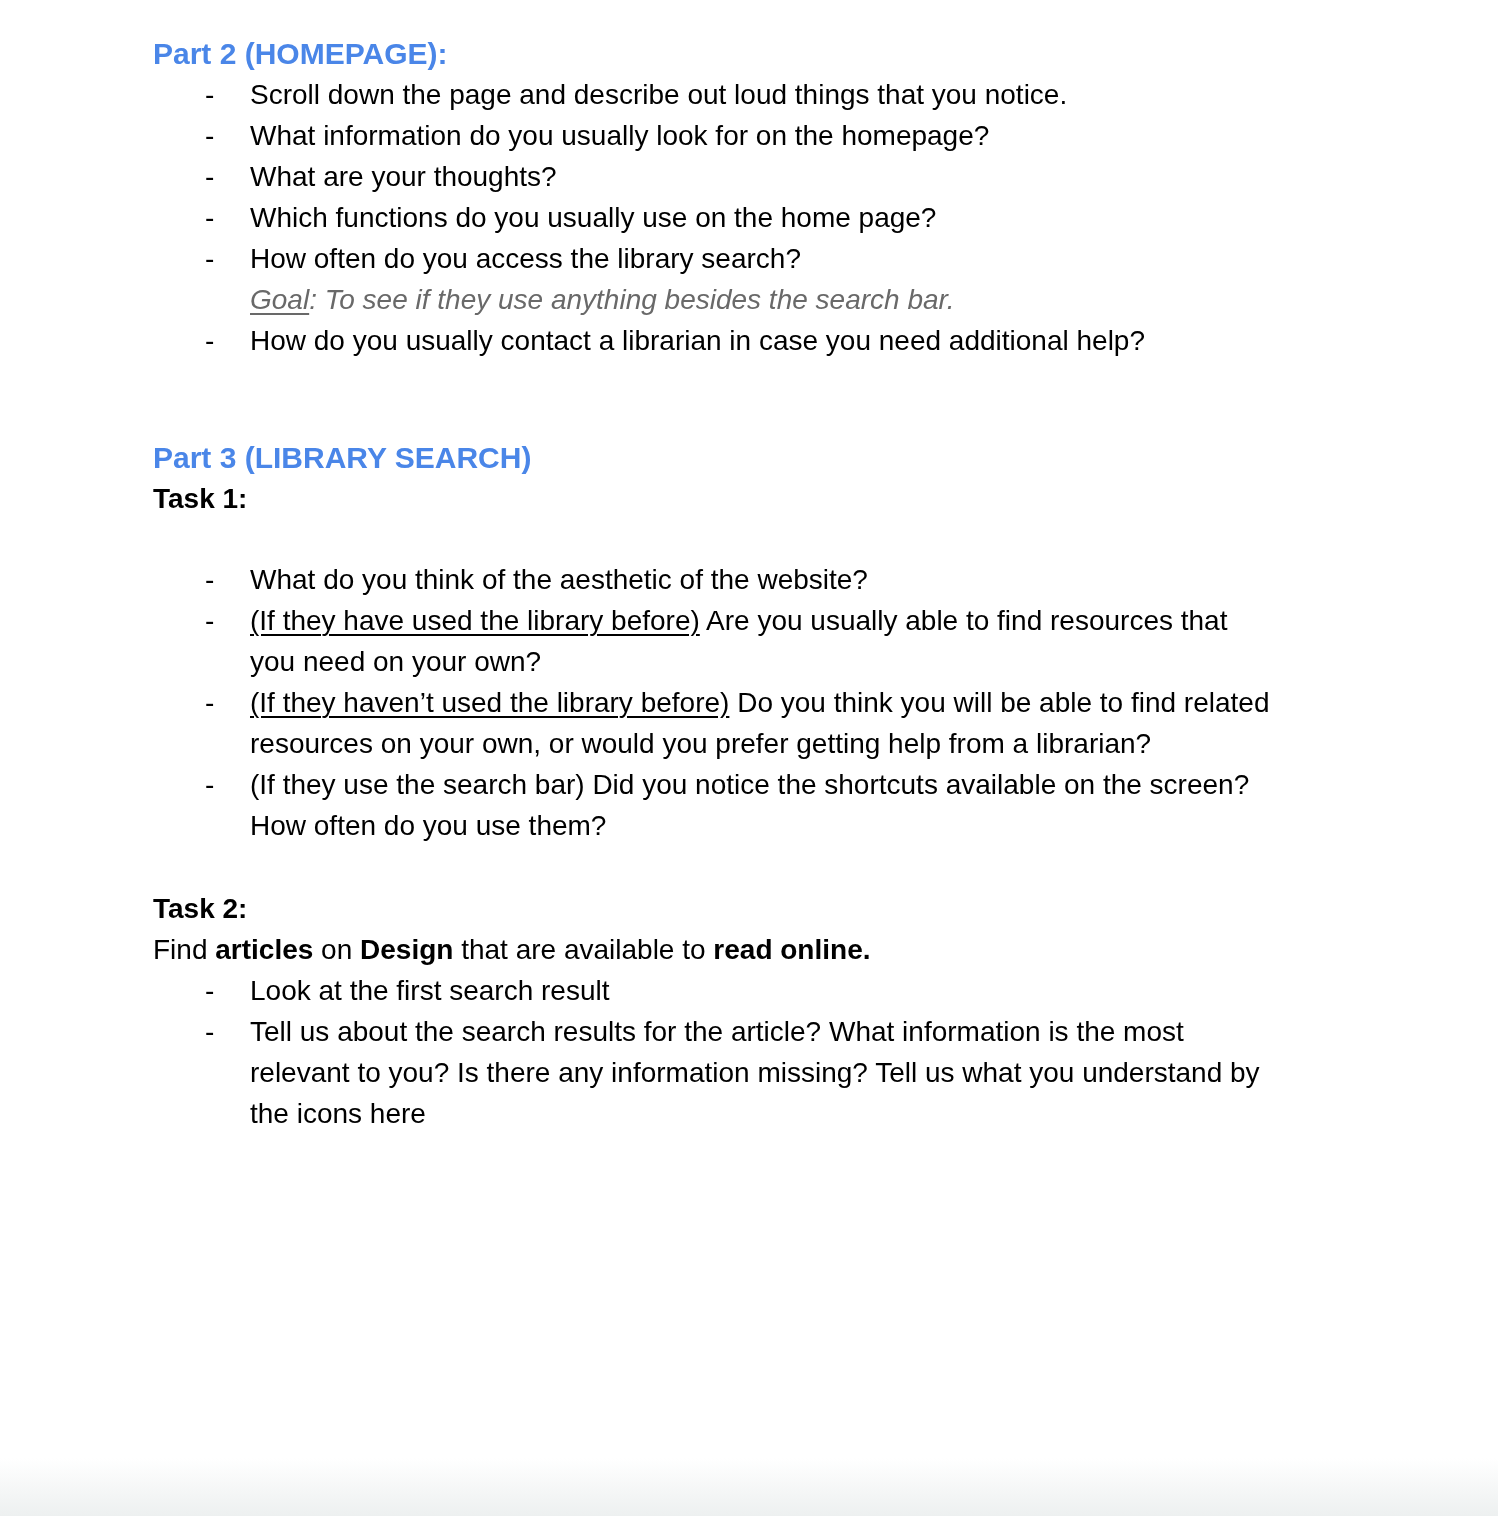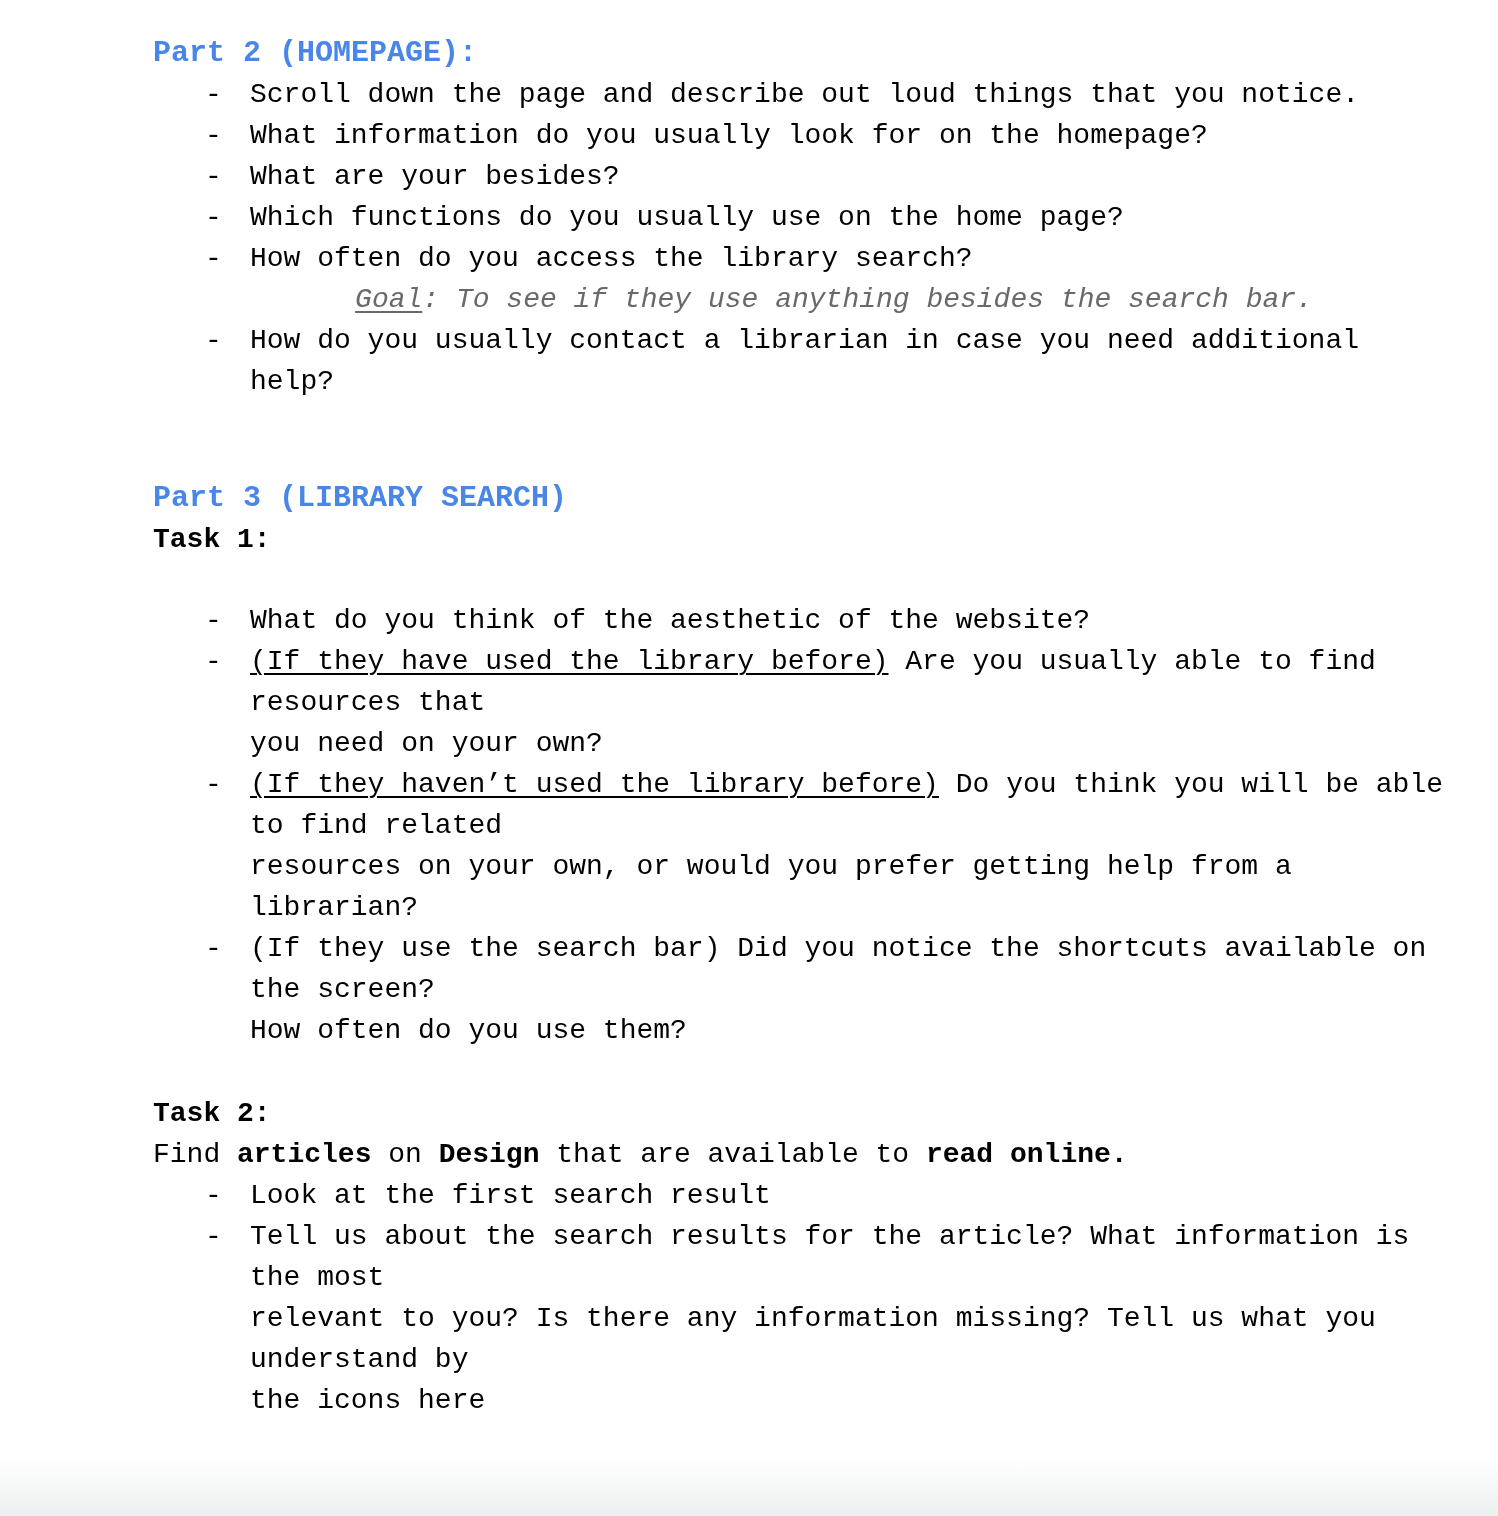--- a/index.html
+++ b/index.html
@@ -1,33 +1,33 @@
 <!DOCTYPE html>
 <html style="--page-bg: #ffffff; --text-black: #000000; --heading-blue: #4a86e8; --goal-gray: #696969; --squiggle-blue: #6d9eeb; --bottom-fade: #edf0f0;"><head>
 <meta charset="utf-8">
 <style>
   html,body{margin:0;padding:0;background:#ffffff;}
   .page{
     position:relative;
     width:1498px;height:1516px;
     overflow:hidden;
     background:var(--page-bg,#ffffff);
-    font-family:Liberation Mono, monospace;
+    font-family:Liberation Sans, sans-serif;
     font-size:28px;line-height:41px;
     color:var(--text-black,#000000);
   }
   .doc{padding:33px 55px 0 153px;}
   .blk span{white-space:pre-wrap;}
   .heading{color:var(--heading-blue,#4a86e8);font-weight:700;font-size:30px;}
   .para{}
   .bullet{display:flex;margin-left:52px;}
   .marker{flex:none;width:45px;}
   .btext{flex:1;}
   .goal,.goal_indent{font-style:italic;color:var(--goal-gray,#696969);}
-  .goal_indent{margin-left:72px;text-align:center;}
+  .goal_indent{margin-left:97px;}
   .b{font-weight:700;}
   .u{text-decoration:underline;text-decoration-thickness:2px;text-underline-offset:4px;}
   .sq{
     text-decoration:underline;
     text-decoration-style:wavy;
     text-decoration-color:var(--squiggle-blue,#6d9eeb);
     text-decoration-thickness:2px;
     text-underline-offset:6px;
     cursor:pointer;
   }
@@ -47,21 +47,21 @@
       <div class="blk bullet">
         <span class="marker">-</span>
         <span class="btext"><span>Scroll down the page and describe out loud things that you notice.</span></span>
       </div>
       <div class="blk bullet">
         <span class="marker">-</span>
         <span class="btext"><span>What information do you usually look for on the homepage?</span></span>
       </div>
       <div class="blk bullet">
         <span class="marker">-</span>
-        <span class="btext"><span>What are your besides?</span></span>
+        <span class="btext"><span>What are your thoughts?</span></span>
       </div>
       <div class="blk bullet">
         <span class="marker">-</span>
         <span class="btext"><span>Which functions do you usually use on the home page?</span></span>
       </div>
       <div class="blk bullet">
         <span class="marker">-</span>
         <span class="btext"><span>How often do you access the library search?</span></span>
       </div>
       <div class="blk goal_indent"><span class="u">Goal</span><span>: To see if they use anything besides the search bar.</span></div>

